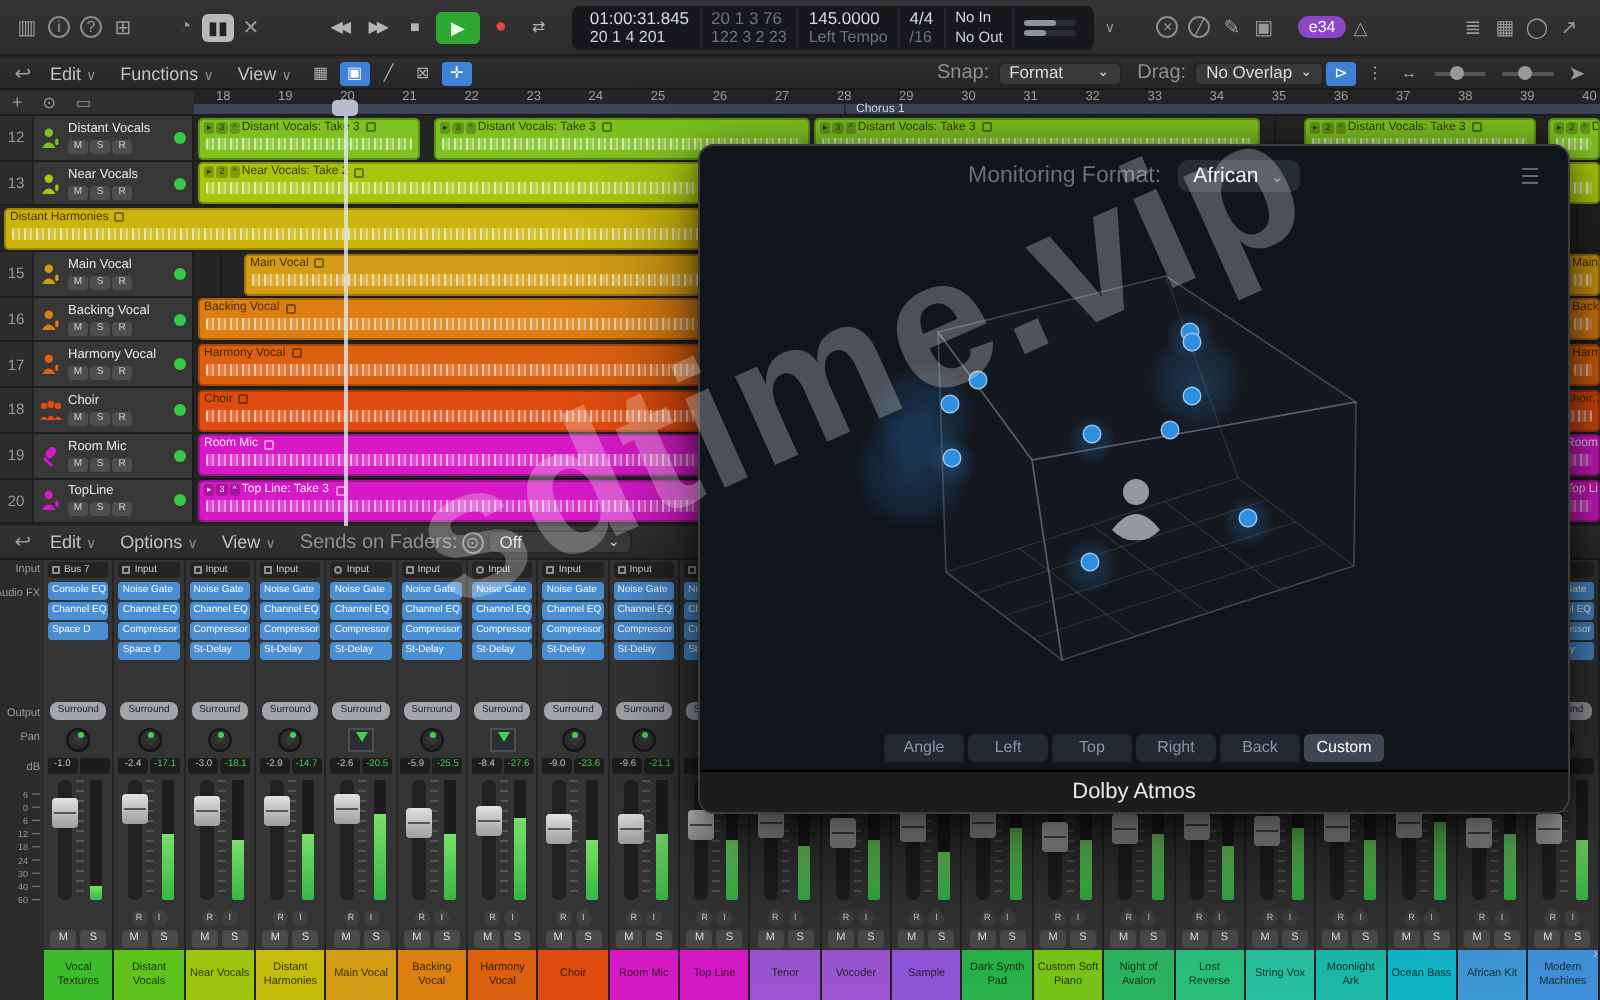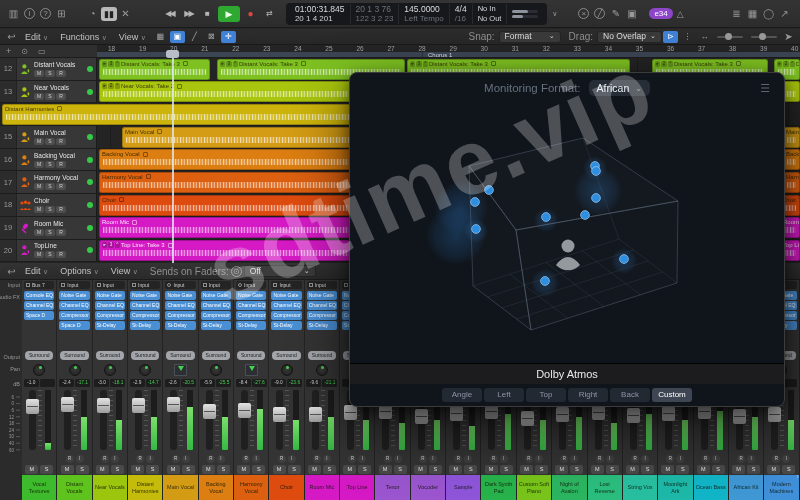--- a/index.html
+++ b/index.html
@@ -1662,29 +1662,29 @@
           <circle cx="126" cy="126" r="4.4" fill="#2e8fe0" stroke="#9ec8ef" stroke-width="0.7"></circle>
           <circle cx="196" cy="114" r="4.4" fill="#2e8fe0" stroke="#9ec8ef" stroke-width="0.7"></circle>
           <circle cx="235" cy="112" r="4.4" fill="#2e8fe0" stroke="#9ec8ef" stroke-width="0.7"></circle>
           <circle cx="245" cy="63" r="4.4" fill="#2e8fe0" stroke="#9ec8ef" stroke-width="0.7"></circle>
           <circle cx="246" cy="68" r="4.4" fill="#2e8fe0" stroke="#9ec8ef" stroke-width="0.7"></circle>
           <circle cx="246" cy="95" r="4.4" fill="#2e8fe0" stroke="#9ec8ef" stroke-width="0.7"></circle>
           <circle cx="274" cy="156" r="4.4" fill="#2e8fe0" stroke="#9ec8ef" stroke-width="0.7"></circle>
           <circle cx="195" cy="178" r="4.4" fill="#2e8fe0" stroke="#9ec8ef" stroke-width="0.7"></circle>
         </svg>
       </div>
-    <div id="afoot">
-      <span>Dolby Atmos</span>
-    </div>
     <div id="aviews">
         <div class="vbtn">Angle</div>
         <div class="vbtn">Left</div>
         <div class="vbtn">Top</div>
         <div class="vbtn">Right</div>
         <div class="vbtn">Back</div>
         <div class="vbtn on">Custom</div>
       </div>
+    <div id="afoot">
+      <span>Dolby Atmos</span>
+    </div>
   </div>
 
   <div id="wm" class="abs">
       <span>sdtime.vip</span>
     </div>
 </div>
 
 </body></html>

